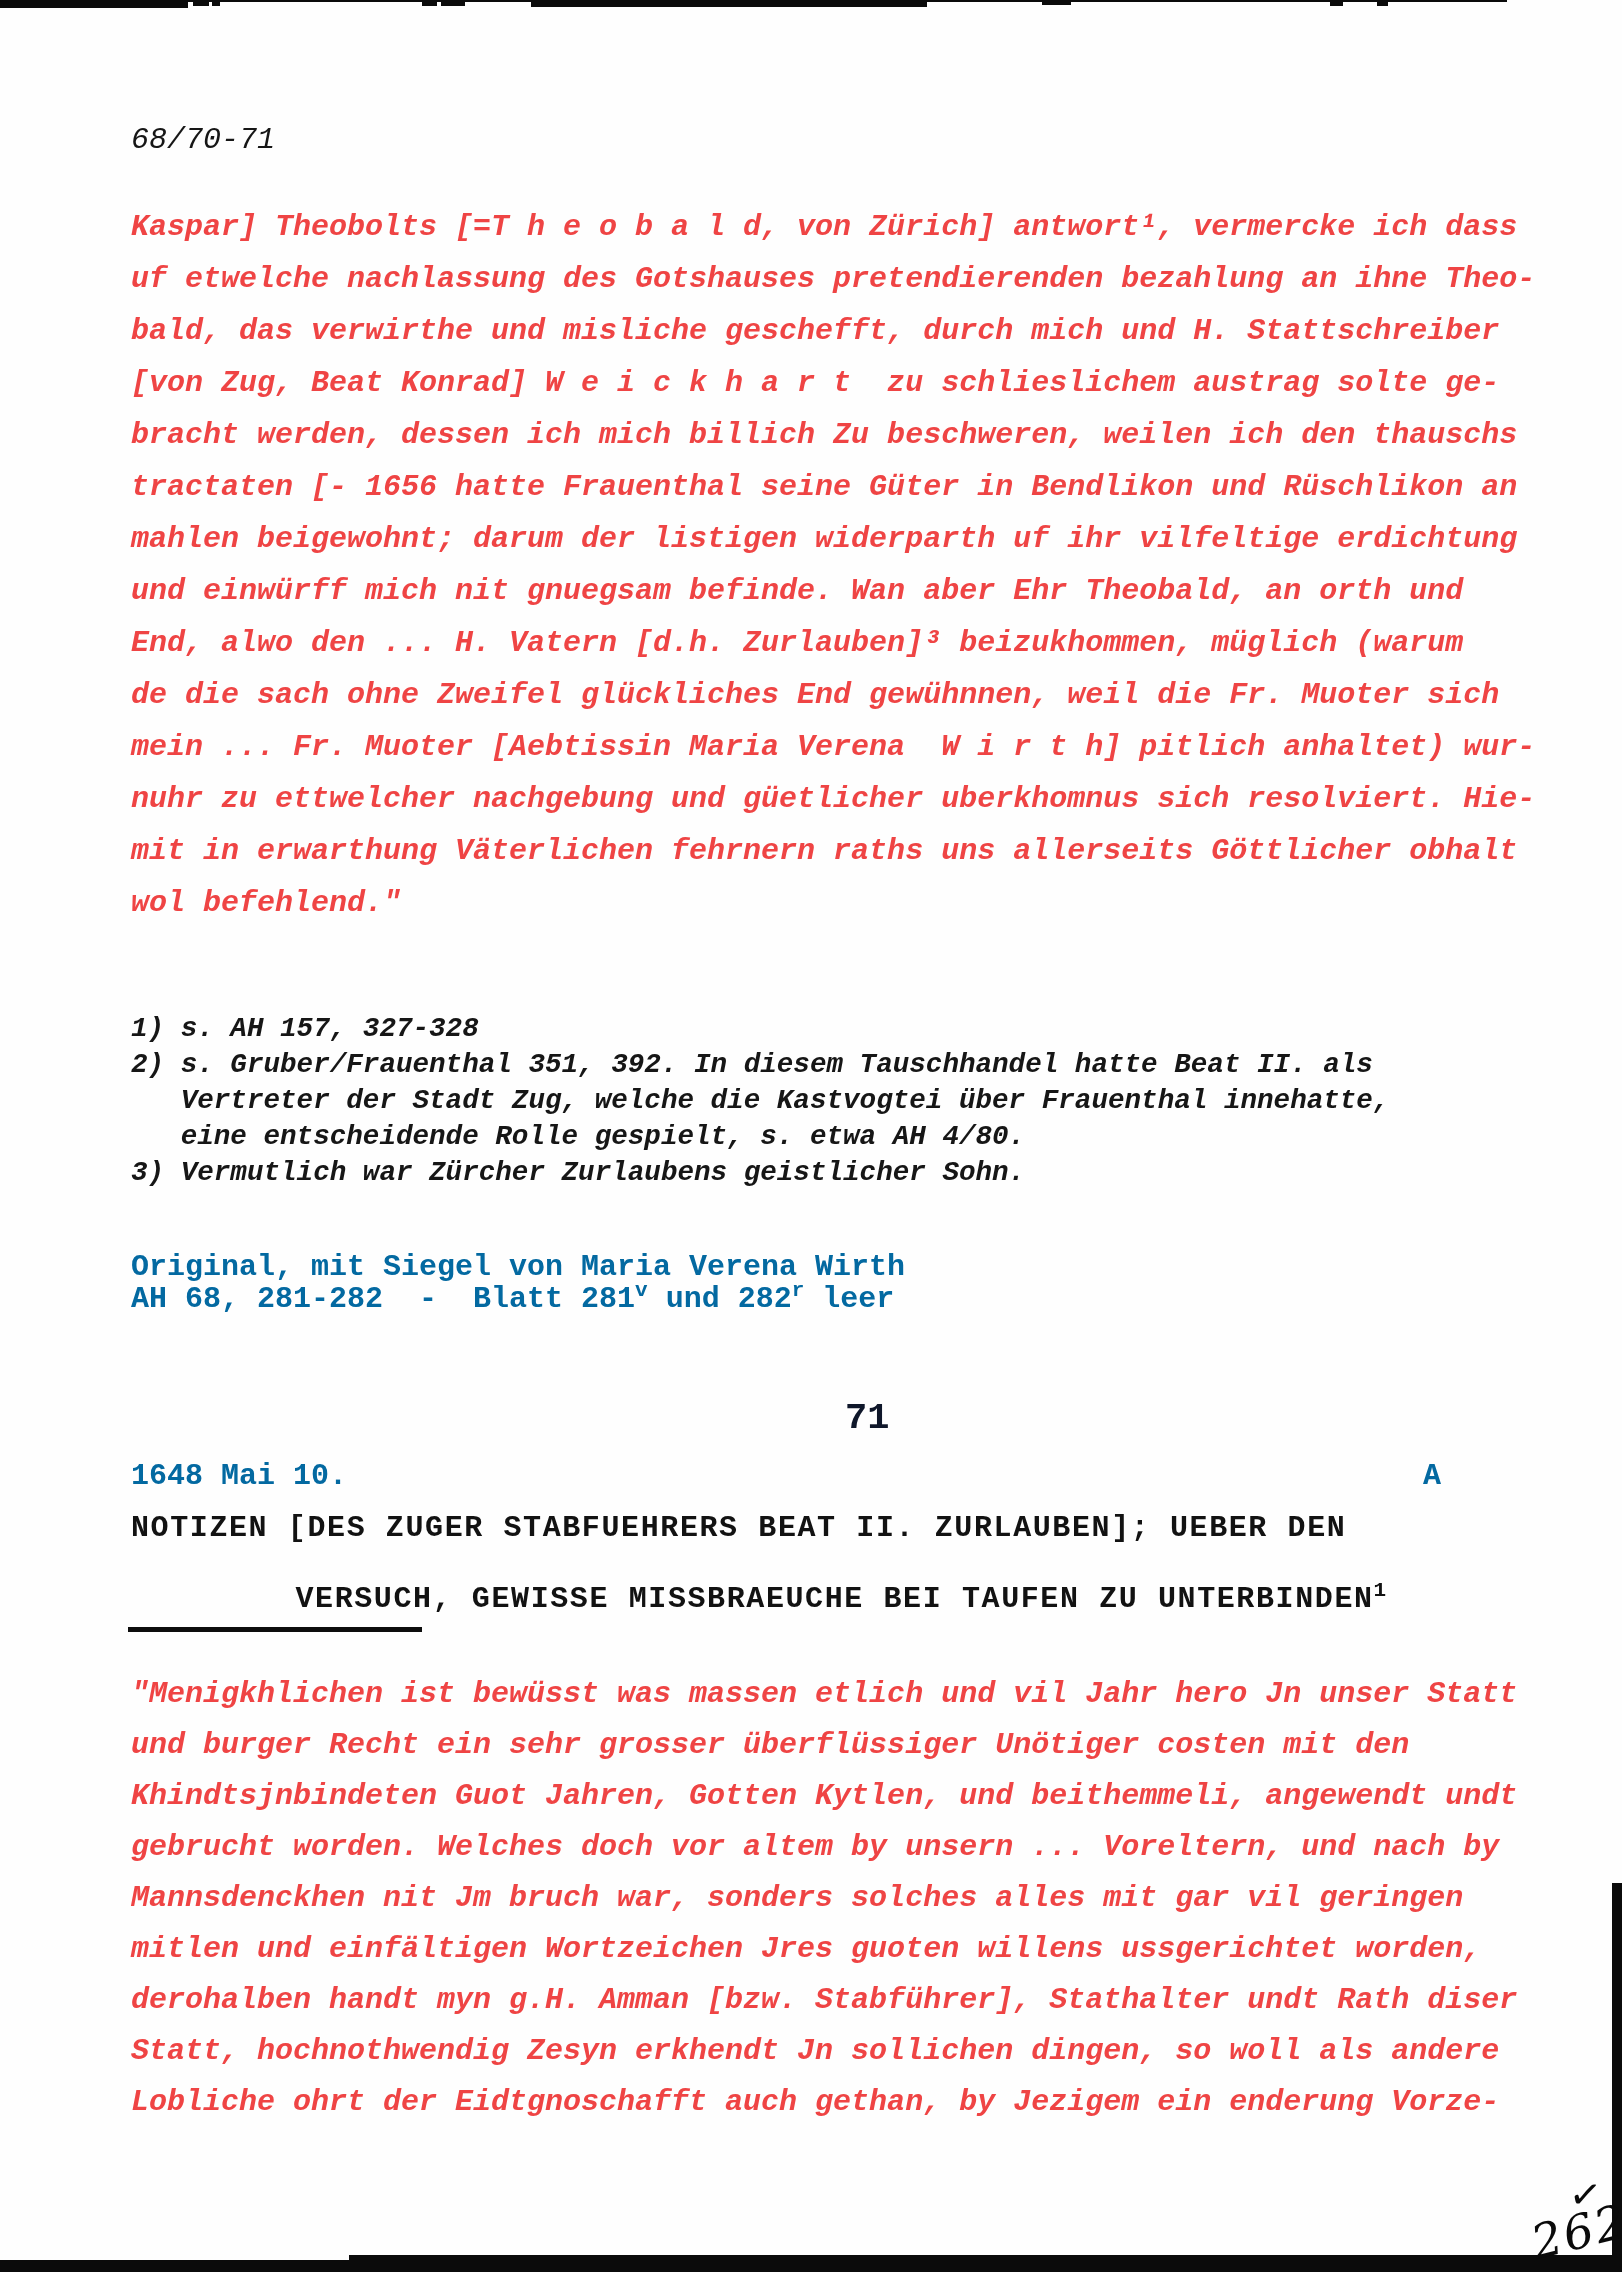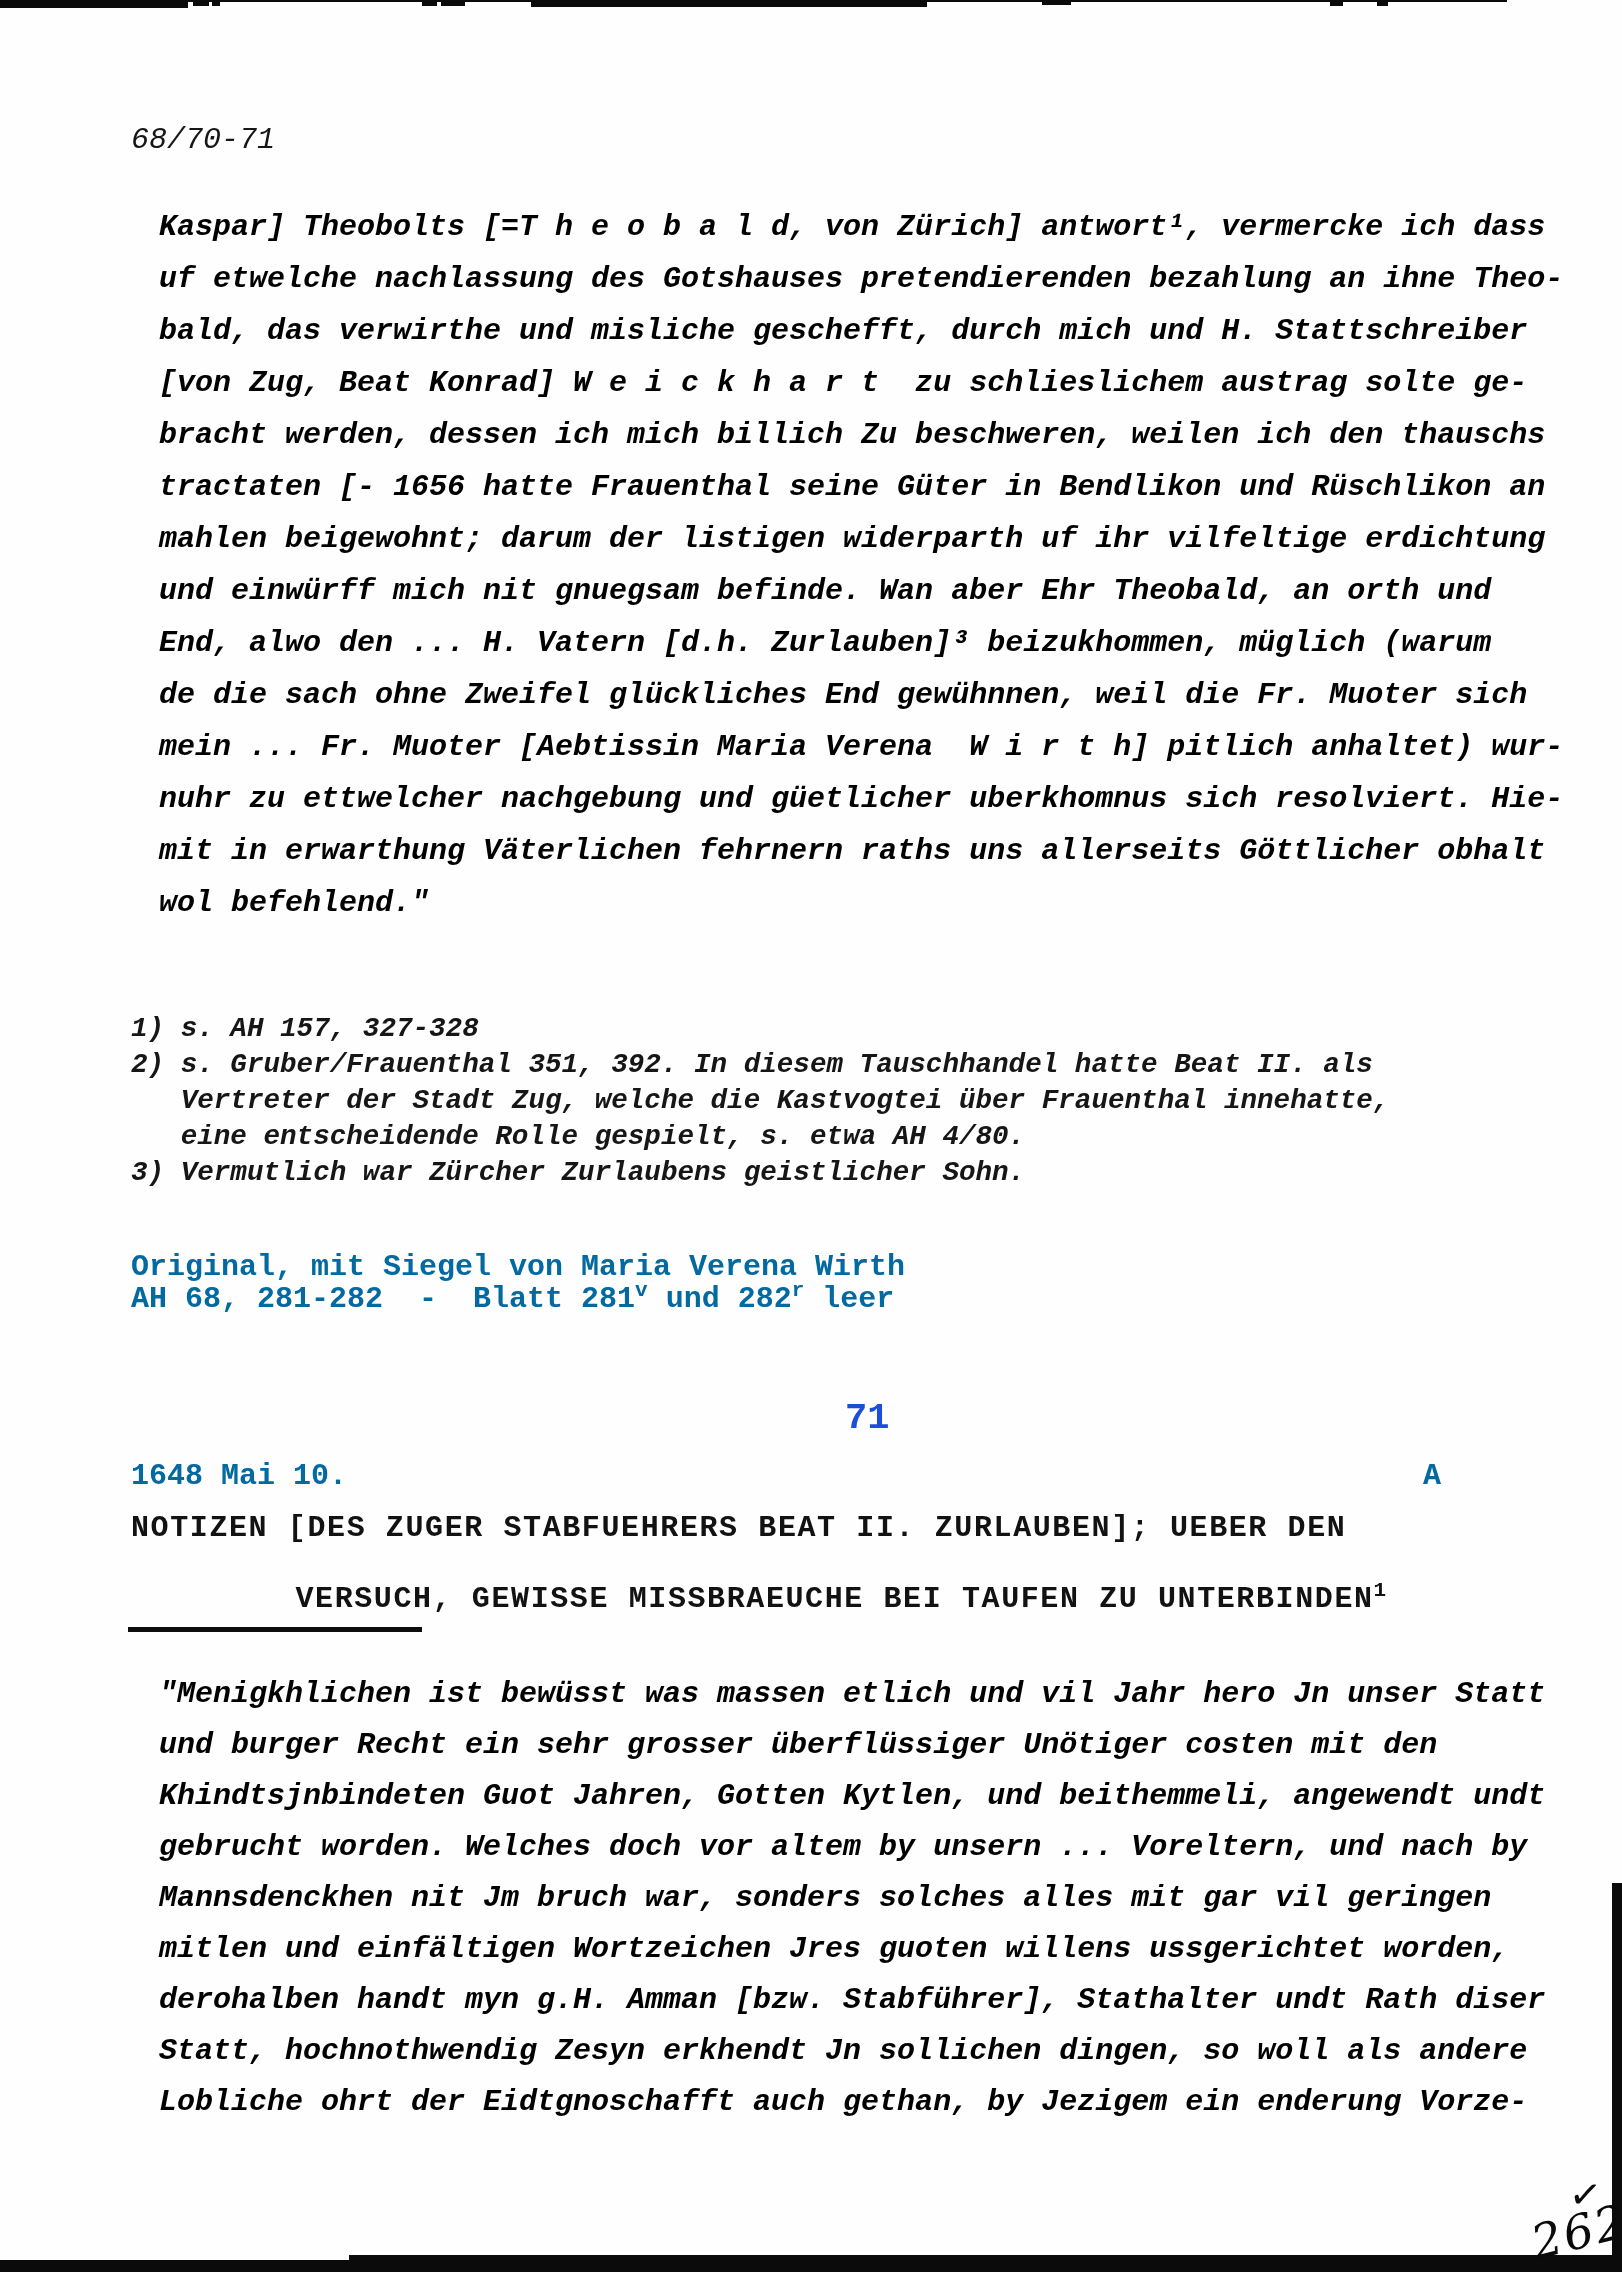--- a/index.html
+++ b/index.html
@@ -12,21 +12,21 @@
     font-family:"Liberation Mono","DejaVu Sans Mono",monospace;
   }
   .abs{position:absolute;}
   .pre{white-space:pre;}
   .bar{position:absolute;background:#0b0b0b;}
   
   .tw-i{
     font-family:"Liberation Mono","DejaVu Sans Mono",monospace;
     font-style:italic;font-weight:700;
     font-size:30px;line-height:52px;
-    letter-spacing:0px;color:#000000;margin-left:28px;
+    letter-spacing:0px;color:#ef4444;
   }
   .tw-i .ln{white-space:pre;height:52px;}
   .fn{
     font-family:"Liberation Mono","DejaVu Sans Mono",monospace;
     font-style:italic;font-weight:700;
     font-size:27.6px;line-height:36px;color:#161616;
   }
   .fn .ln{white-space:pre;height:36px;}
   .tw-u{
     font-family:"Liberation Mono","DejaVu Sans Mono",monospace;
@@ -39,21 +39,21 @@
     vertical-align:super;
     line-height:0;
   }
   .title-line{
     font-family:"Liberation Mono","DejaVu Sans Mono",monospace;
     font-weight:700;font-size:30px;letter-spacing:1.6px;
     white-space:pre;color:#121212;
   }
   #entry-number{
     font-family:"Liberation Mono","DejaVu Sans Mono",monospace;
-    font-weight:700;font-size:37px;color:#1d4ed8;
+    font-weight:700;font-size:37px;color:#0f172a;
   }
   #page-header{
     font-family:"Liberation Mono","DejaVu Sans Mono",monospace;
     font-style:italic;font-weight:400;font-size:30px;color:#161616;
     white-space:pre;
   }
   #divider-rule{position:absolute;left:128px;top:1627px;width:294px;height:4.9px;background:#0d0d0d;}
   #hw-check{
     font-family:"DejaVu Sans",sans-serif;
     font-size:39px;font-weight:700;color:#0a0a0a;

